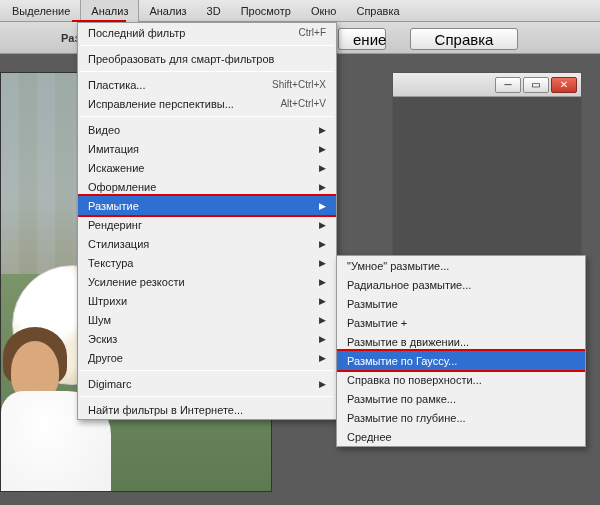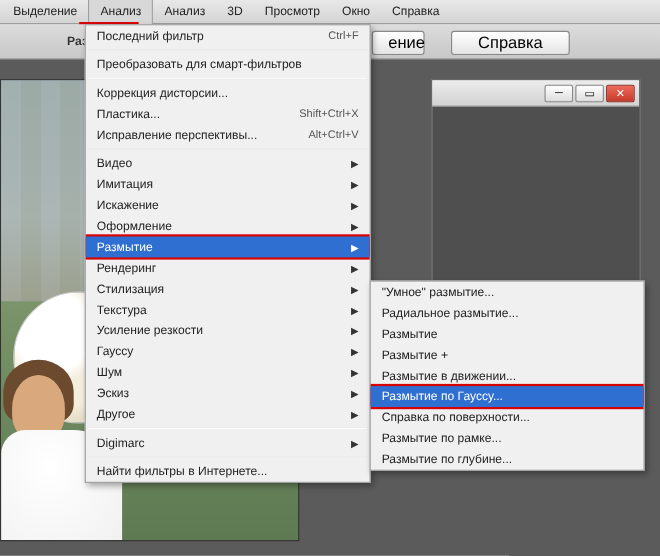--- a/index.html
+++ b/index.html
@@ -100,23 +100,20 @@
   <div class="dd-item">
     <span>Последний фильтр</span>
     <span class="shortcut">Ctrl+F</span>
   </div>
   <div class="dd-sep"></div>
   <div class="dd-item">
       <span>Преобразовать для смарт-фильтров</span>
     </div>
   <div class="dd-sep"></div>
   <div class="dd-item">
-      <span>Коррекция дисторсии...</span>
-    </div>
-  <div class="dd-item">
     <span>Пластика...</span>
     <span class="shortcut">Shift+Ctrl+X</span>
   </div>
   <div class="dd-item">
     <span>Исправление перспективы...</span>
     <span class="shortcut">Alt+Ctrl+V</span>
   </div>
   <div class="dd-sep"></div>
 
   <div class="dd-item">
@@ -149,21 +146,21 @@
     </div>
   <div class="dd-item">
       <span>Текстура</span>
       <span class="arrow">▶</span>
     </div>
   <div class="dd-item">
       <span>Усиление резкости</span>
       <span class="arrow">▶</span>
     </div>
   <div class="dd-item">
-      <span>Гауссу</span>
+      <span>Штрихи</span>
       <span class="arrow">▶</span>
     </div>
   <div class="dd-item">
       <span>Шум</span>
       <span class="arrow">▶</span>
     </div>
   <div class="dd-item">
       <span>Эскиз</span>
       <span class="arrow">▶</span>
     </div>
@@ -203,13 +200,16 @@
     </div>
   <div class="dd-item">
       <span>Справка по поверхности...</span>
     </div>
   <div class="dd-item">
       <span>Размытие по рамке...</span>
     </div>
   <div class="dd-item">
       <span>Размытие по глубине...</span>
     </div>
+  <div class="dd-item">
+      <span>Среднее</span>
+    </div>
 </div>
 
 </body></html>

